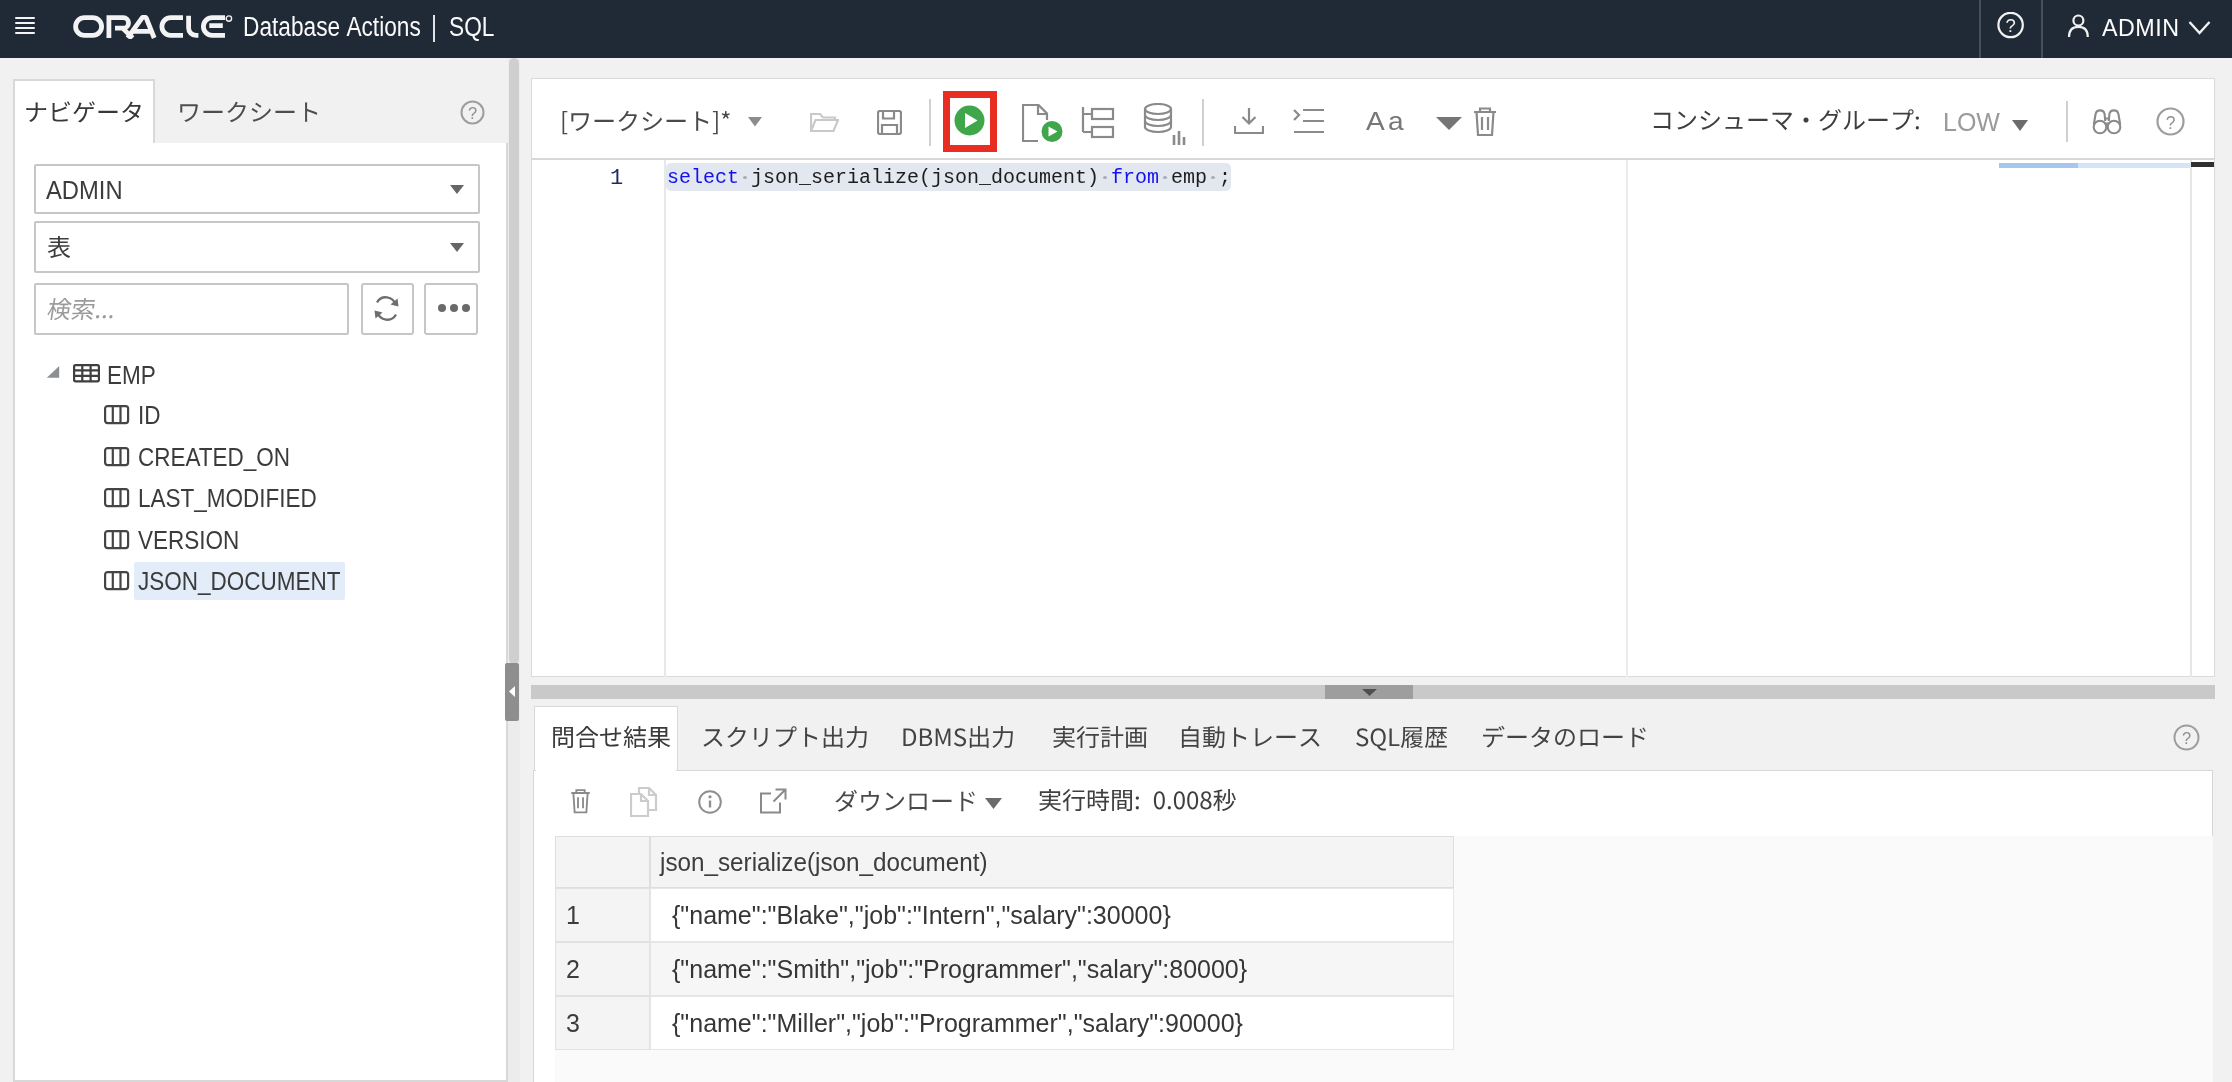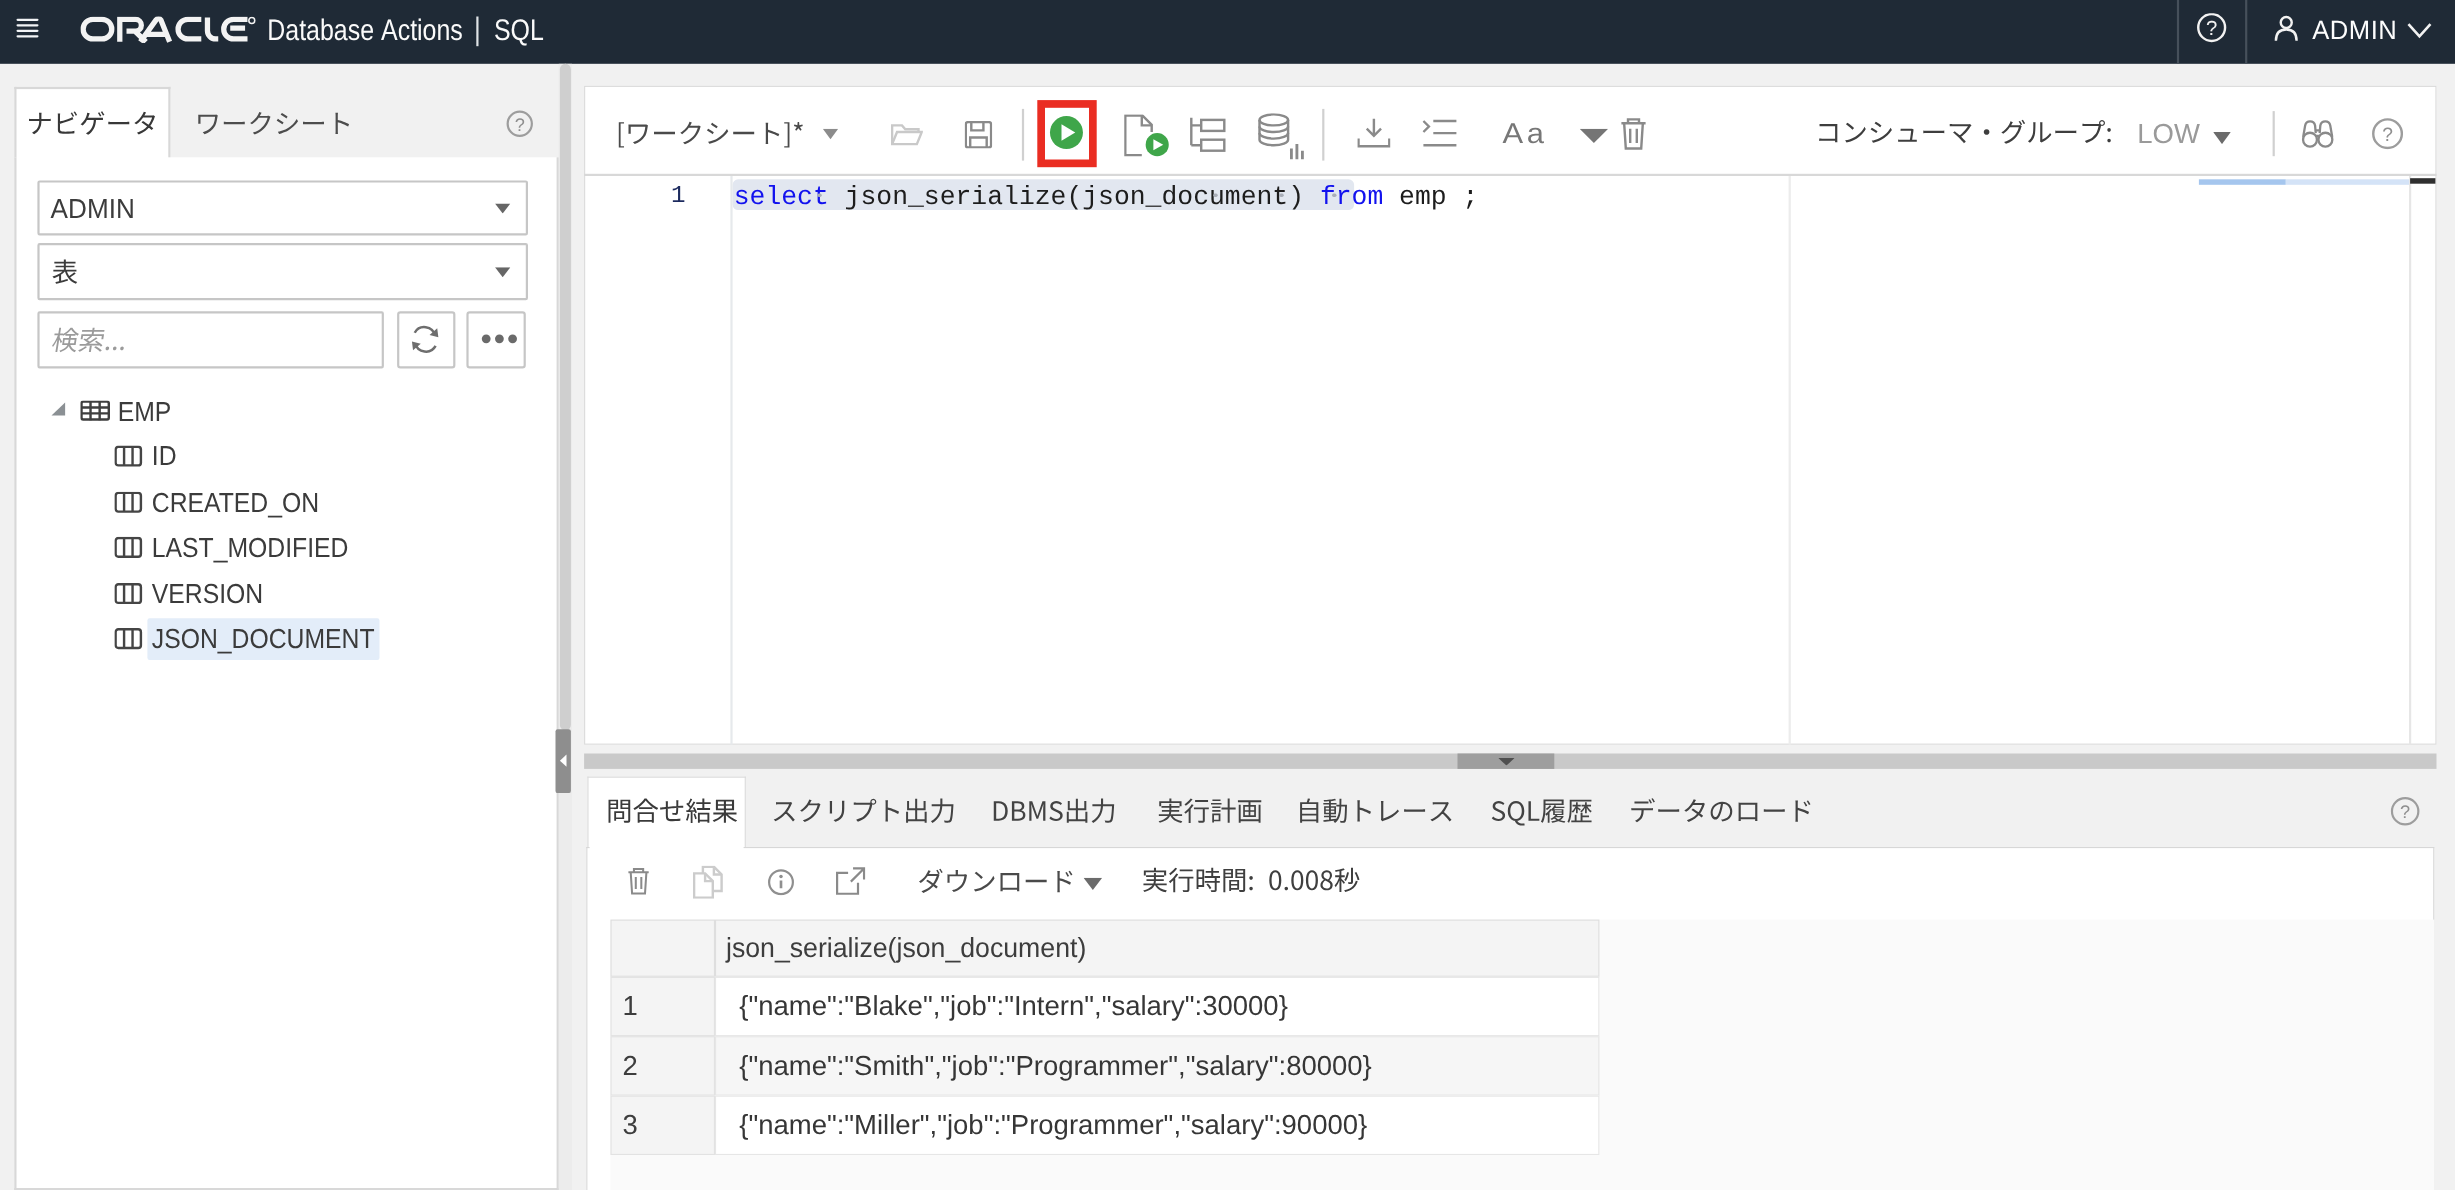--- a/index.html
+++ b/index.html
@@ -255,21 +255,21 @@
         <path d="M12.8 10.5 L17.2 10.5 M12.8 15.5 L17.2 15.5"></path>
       </g>
     </svg></div>
 <div style="position:absolute;left:2156px;top:107px;line-height:0"><svg width="29" height="29" viewBox="0 0 29 29">
       <circle cx="14.5" cy="14.5" r="13" fill="none" stroke="#9d9d9d" stroke-width="2.2"></circle>
       <text x="14.5" y="21.5" font-size="17.5" fill="#8f8f8f" text-anchor="middle" font-family="Liberation Sans">?</text>
     </svg></div>
 <div style="position:absolute;left:666px;top:163px;width:565px;height:28px;background:#e2e7f0;border-radius:5px"></div>
 <div style="position:absolute;left:664px;top:160px;width:2px;height:517px;background:#e6e9ec"></div>
 <div style="position:absolute;left:610px;top:166px;width:40px;font-size:22px;font-family:'Liberation Mono',monospace;color:#1c2a5e">1</div>
-<div style="position:absolute;left:667px;top:166px;font-size:24px;font-family:'Liberation Mono',monospace;color:#1d1d1d;white-space:pre"><span style="color:#1212ee">select</span> json_serialize(json_document) <span style="color:#1212ee">from</span> emp ;</div>
+<div style="position:absolute;left:667px;top:166px;font-size:20px;font-family:'Liberation Mono',monospace;color:#1d1d1d;white-space:pre"><span style="color:#1212ee">select</span> json_serialize(json_document) <span style="color:#1212ee">from</span> emp ;</div>
 <div style="position:absolute;left:743px;top:175.5px;width:3.6px;height:3.6px;border-radius:50%;background:#a9aeb8"></div>
 <div style="position:absolute;left:1103px;top:175.5px;width:3.6px;height:3.6px;border-radius:50%;background:#a9aeb8"></div>
 <div style="position:absolute;left:1163px;top:175.5px;width:3.6px;height:3.6px;border-radius:50%;background:#a9aeb8"></div>
 <div style="position:absolute;left:1211px;top:175.5px;width:3.6px;height:3.6px;border-radius:50%;background:#a9aeb8"></div>
 <div style="position:absolute;left:1626px;top:160px;width:2px;height:517px;background:#ececec"></div>
 <div style="position:absolute;left:2190px;top:160px;width:2px;height:517px;background:#e6e6e6"></div>
 <div style="position:absolute;left:1999px;top:163px;width:79px;height:5px;background:#a5c6ee"></div>
 <div style="position:absolute;left:2078px;top:163px;width:112px;height:5px;background:#d4e3f7"></div>
 <div style="position:absolute;left:2191px;top:162px;width:23px;height:5px;background:#2f2f2f"></div>
 <div style="position:absolute;left:531px;top:685px;width:1684px;height:14px;background:#c9c9c9"></div>

